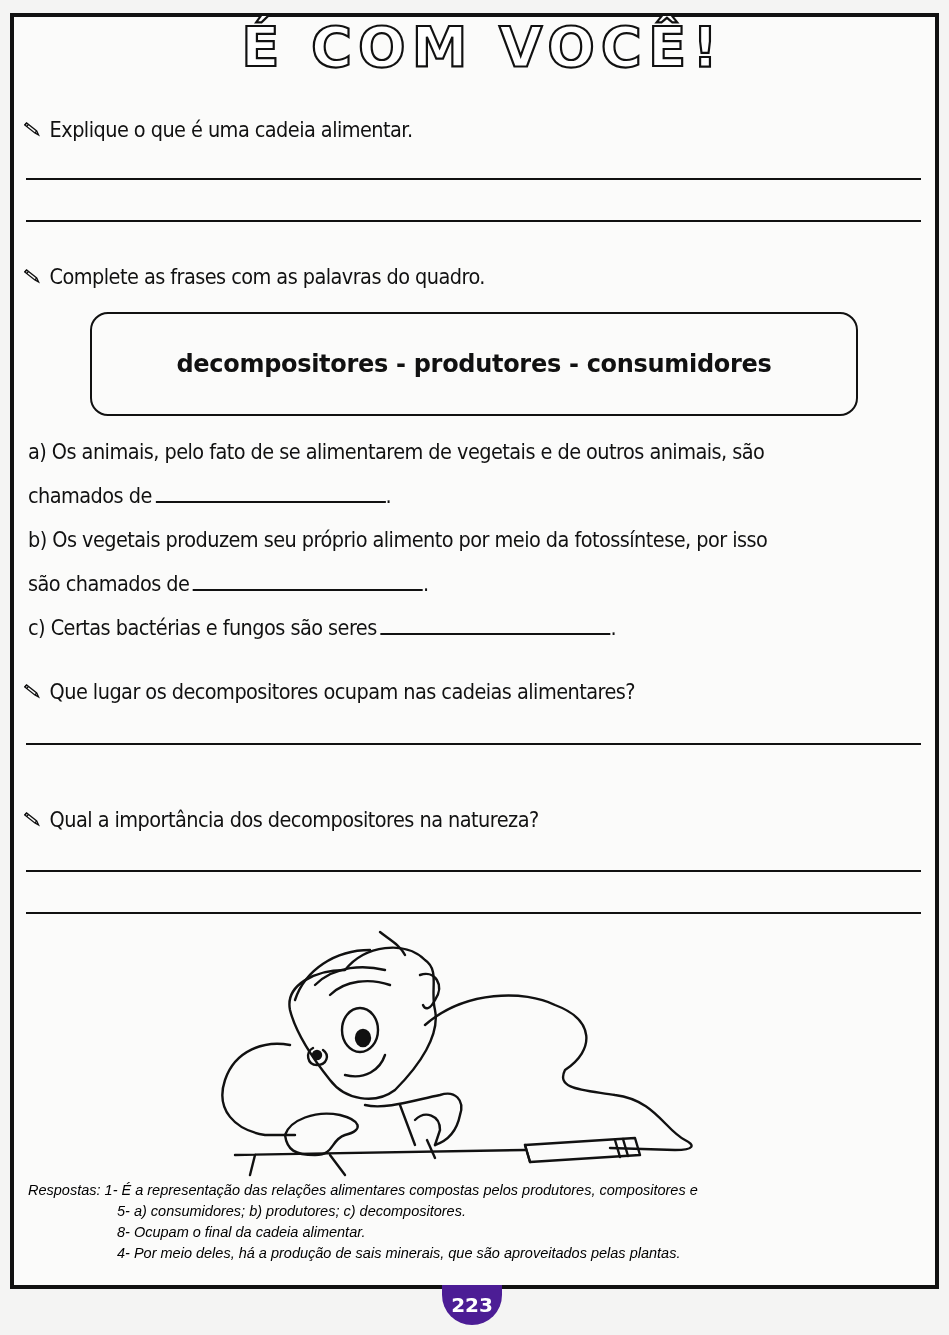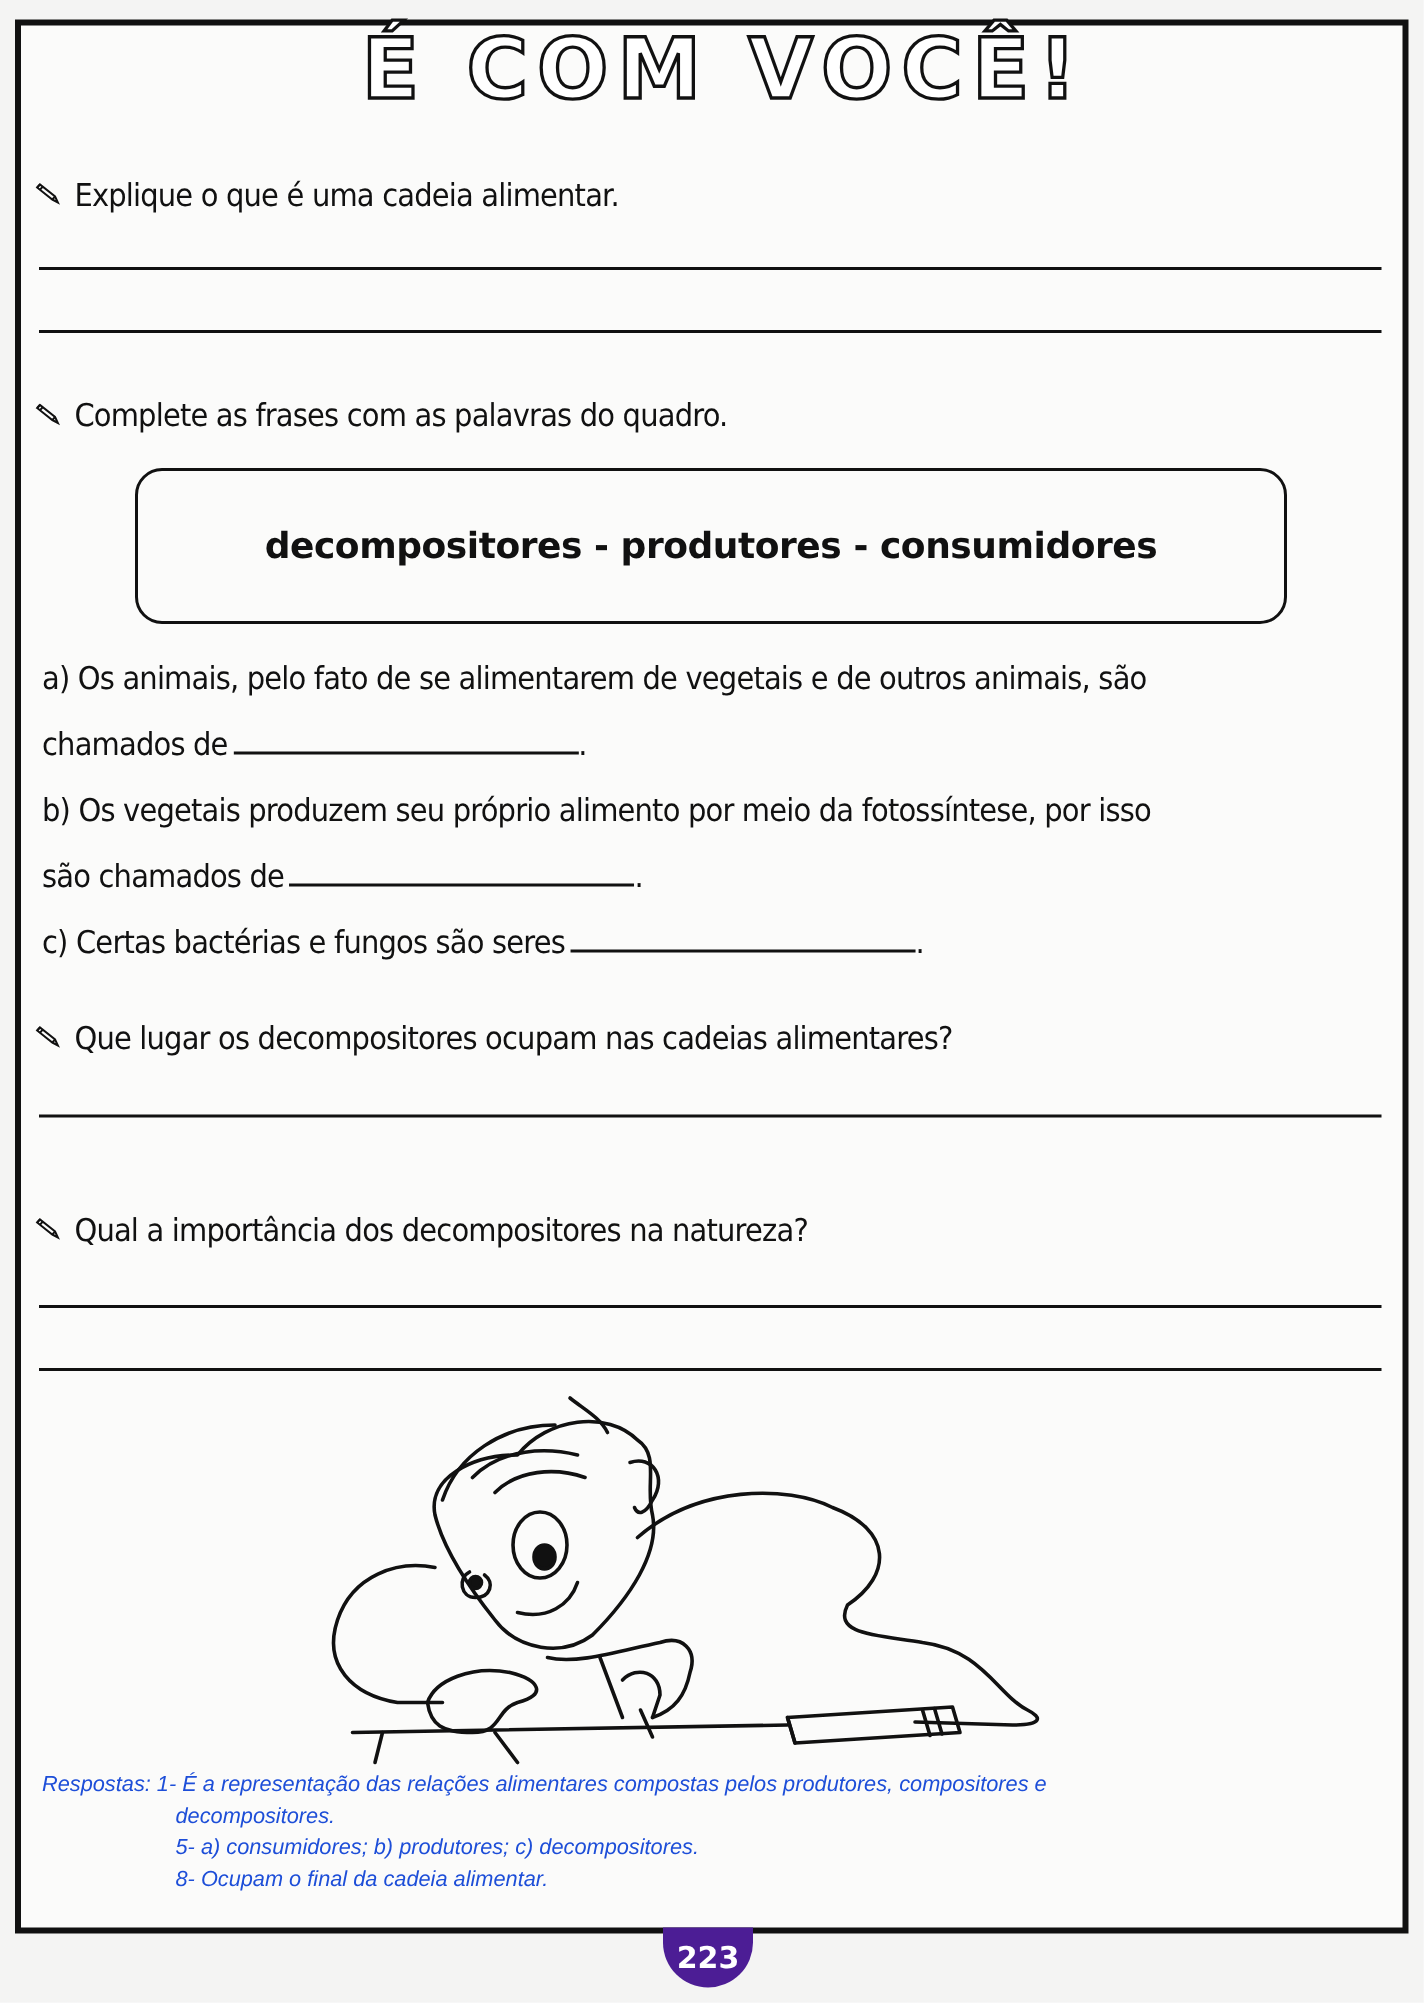--- a/index.html
+++ b/index.html
@@ -36,21 +36,21 @@
       font-family:"DejaVu Sans", sans-serif; font-weight:bold; font-size:24px; letter-spacing:-0.3px;text-align:right;
     }
     .sent {
       position:absolute; left:28px; font-family:"DejaVu Sans", sans-serif; font-size:21px;
       letter-spacing:-0.6px; white-space:nowrap; transform:scaleX(0.92); transform-origin:left center;
     }
     .blank { display:inline-block; border-bottom:2.5px solid #111; vertical-align:baseline; height:14px; margin-left:4px; }
     .illustration { position:absolute; left:195px; top:930px; width:570px; height:255px; }
     .answers {
       position:absolute; left:28px; top:1180px; font-family:"Liberation Sans", sans-serif;
-      font-style:italic; font-size:14.5px; line-height:21px; color:#1d4ed8;
+      font-style:italic; font-size:14.5px; line-height:21px; color:#000000;
     }
     .answers .row { white-space:nowrap; }
     .answers .indent { padding-left:89px; }
     .page-num {
       position:absolute; left:442px; top:1285px; width:60px; height:40px;
       background:#4c1d95; border-radius:0 0 30px 30px; color:#fff;
       font-family:"DejaVu Sans", sans-serif; font-weight:bold; font-size:20px;
       display:flex; align-items:center; justify-content:center;
     }
   </style>
@@ -167,18 +167,18 @@
 
     <path d="M330 215 L440 208 L445 225 L335 232 Z"></path>
     <path d="M330 215 L335 232"></path>
     <path d="M420 210 L425 227"></path>
     <path d="M428 209 L433 226"></path>
   </g>
 </svg>
 
 <div class="answers">
   <div class="row"><span>Respostas:</span> <span>1- É a representação das relações alimentares compostas pelos produtores, compositores e</span></div>
-  <div class="row indent">decompositores.</div>
   <div class="row indent">5- a) consumidores; b) produtores; c) decompositores.</div>
   <div class="row indent">8- Ocupam o final da cadeia alimentar.</div>
+  <div class="row indent">4- Por meio deles, há a produção de sais minerais, que são aproveitados pelas plantas.</div>
 </div>
 
 <div class="page-num">223</div>
 
 </body></html>

